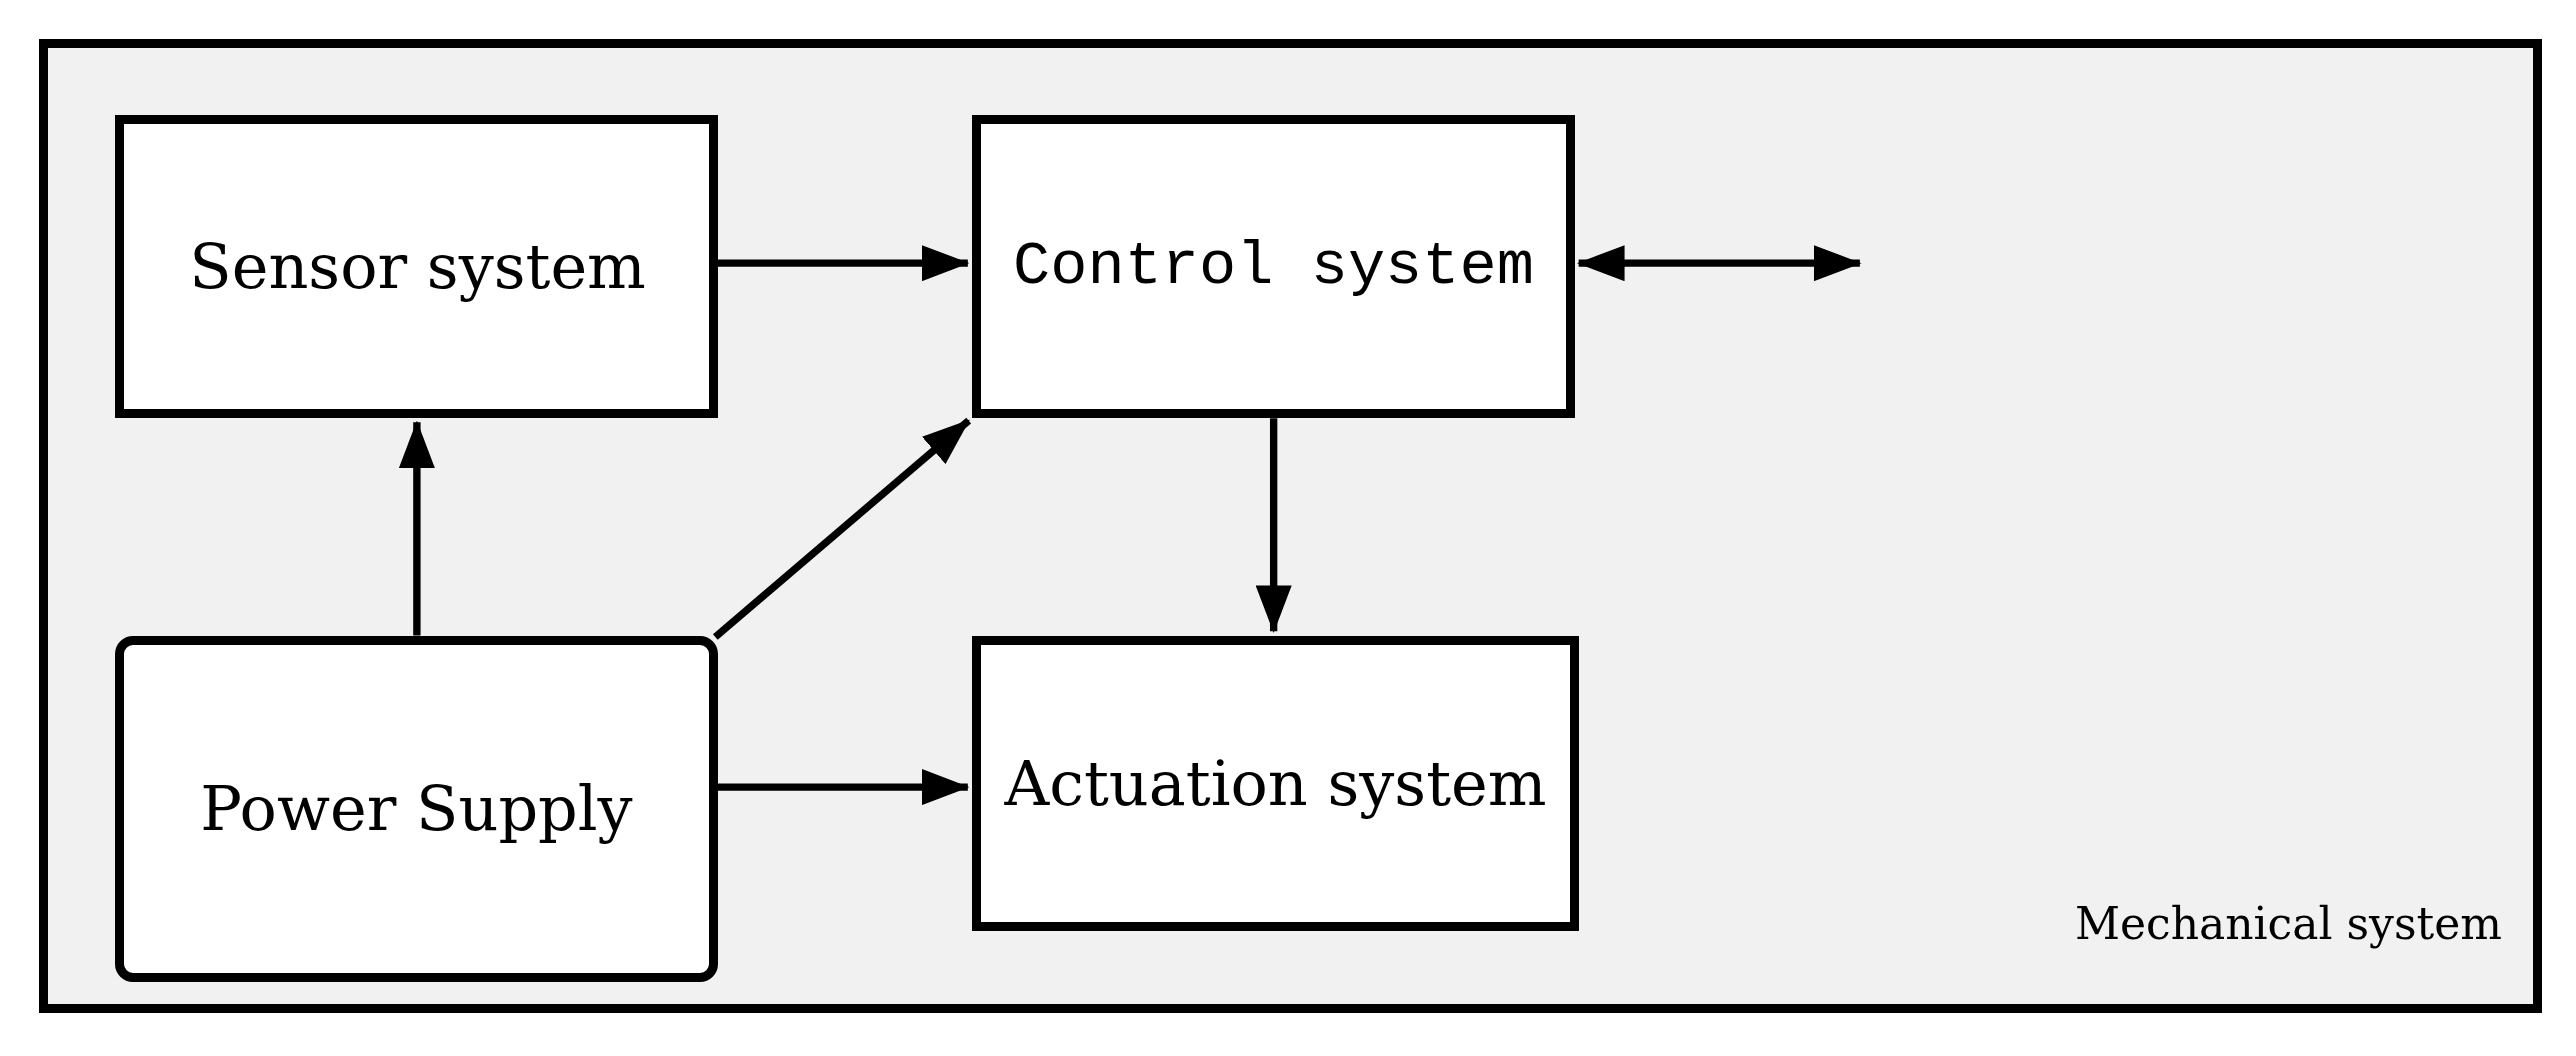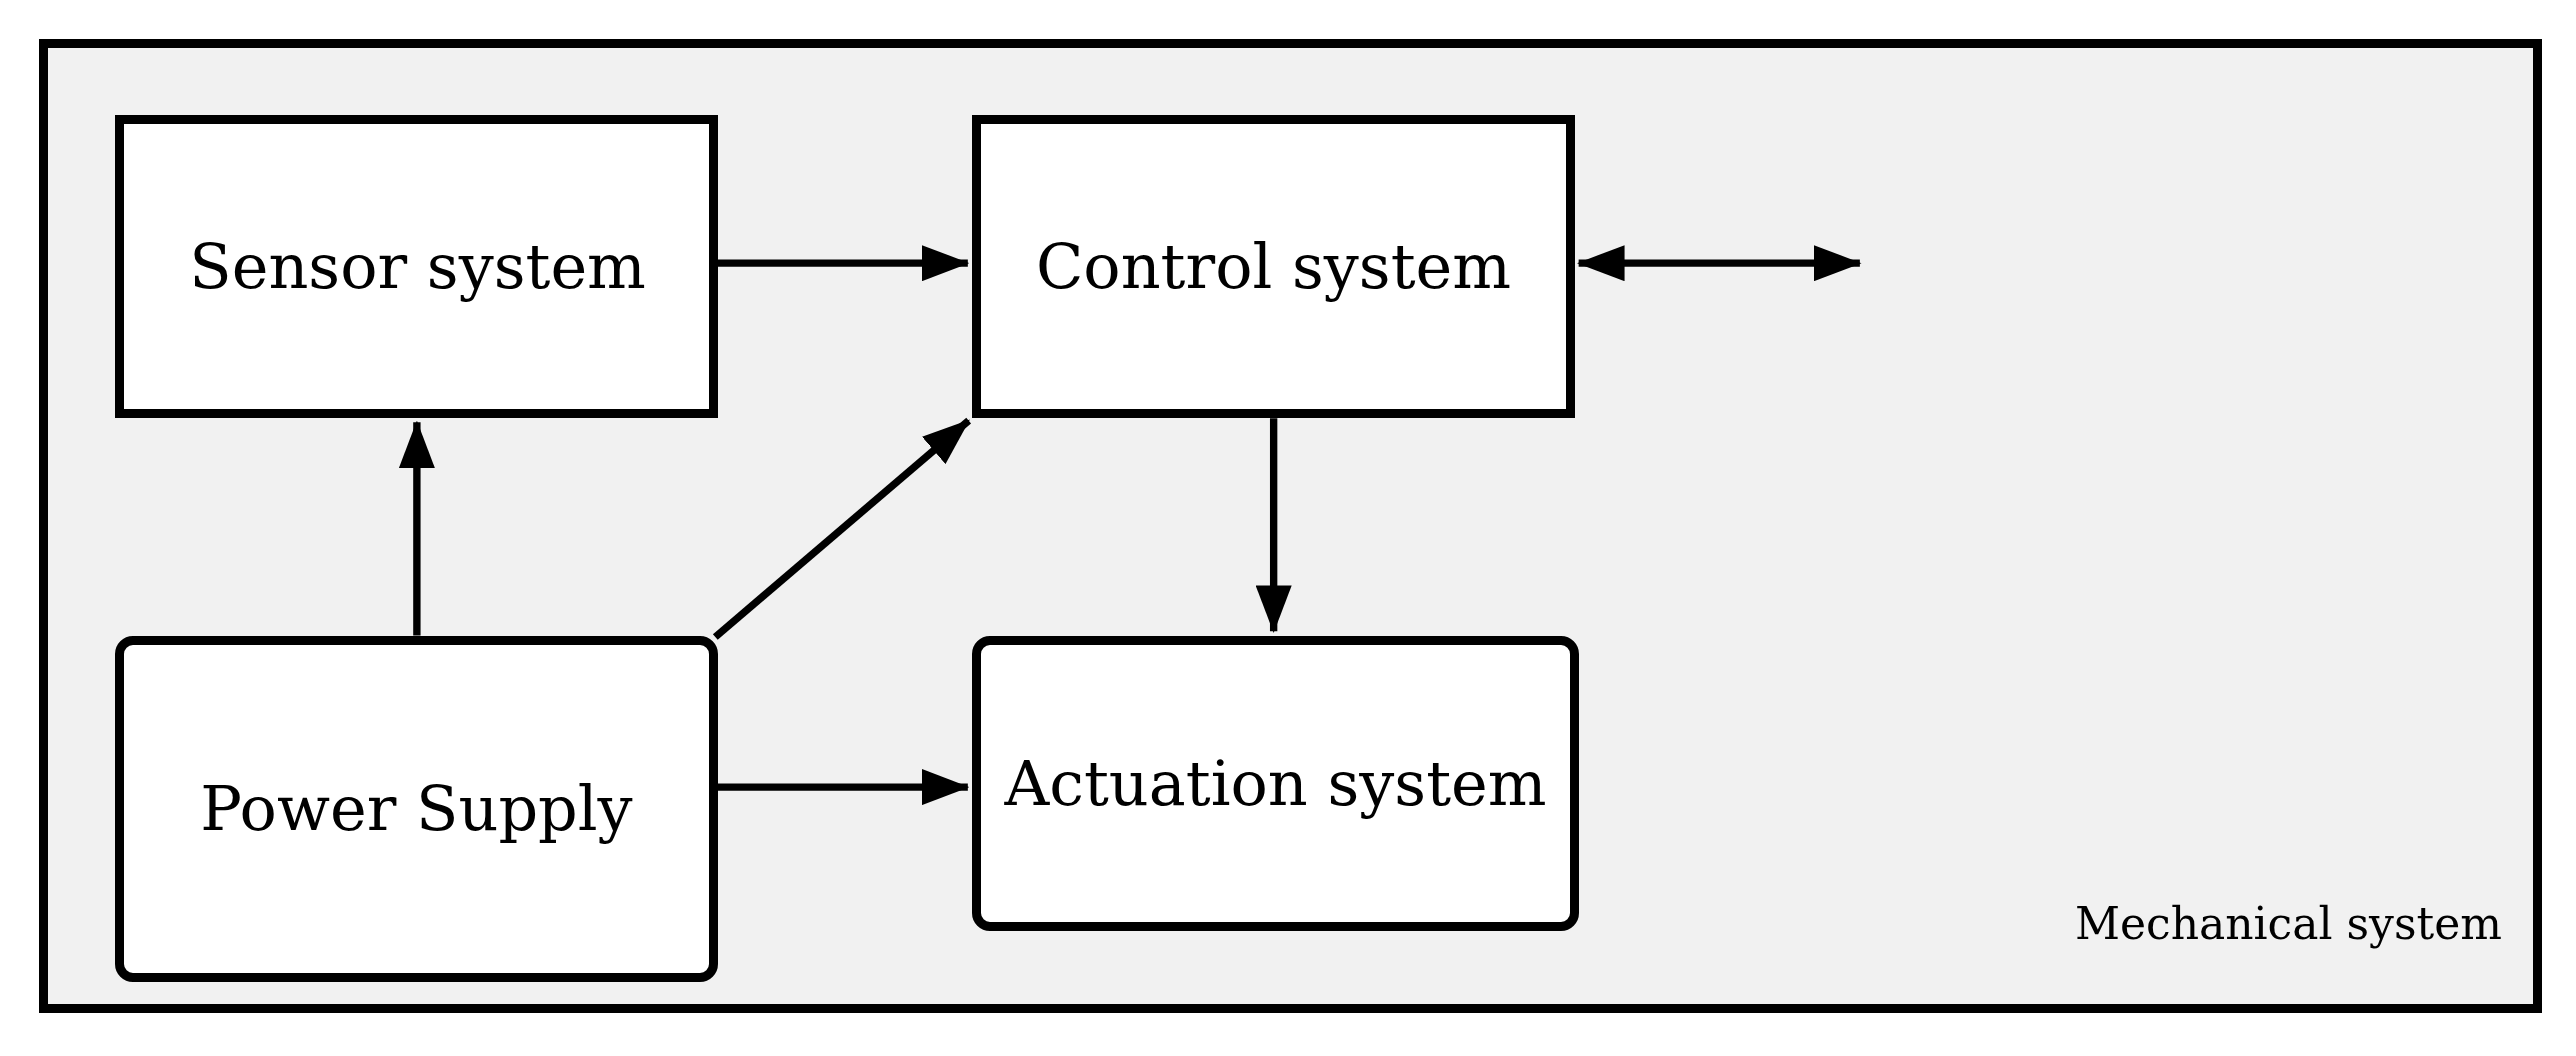--- a/index.html
+++ b/index.html
@@ -32,24 +32,24 @@
     background: #ffffff;
     display: flex;
     align-items: center;
     justify-content: center;
     text-align: center;
     font-size: 62px;
     line-height: 1.25;
     padding: 0 9.8px;
   }
   .node-sensor    { left: 115px;  top: 115px; width: 603px; height: 303px; padding-left: 12px; }
-  .node-control   { left: 972px; top: 115px; width: 603px; height: 303px; }
+  .node-control   { left: 972px; top: 115px; width: 603px; height: 303px; font-family: Liberation Mono, monospace; }
   .node-hmi       { left: 1864px; top: 115px; width: 603px; height: 303px; }
   .node-power     { left: 115px;  top: 636px; width: 603px; height: 346px; border-radius: 18px; }
-  .node-actuation { left: 972px; top: 636px; width: 607px; height: 295px; border-radius: 18px; }
+  .node-actuation { left: 972px; top: 636px; width: 607px; height: 295px; }
   .connector-layer {
     position: absolute;
     left: 0;
     top: 0;
     width: 2576px;
     height: 1056px;
     pointer-events: none;
   }
   .container-label {
     position: absolute;

